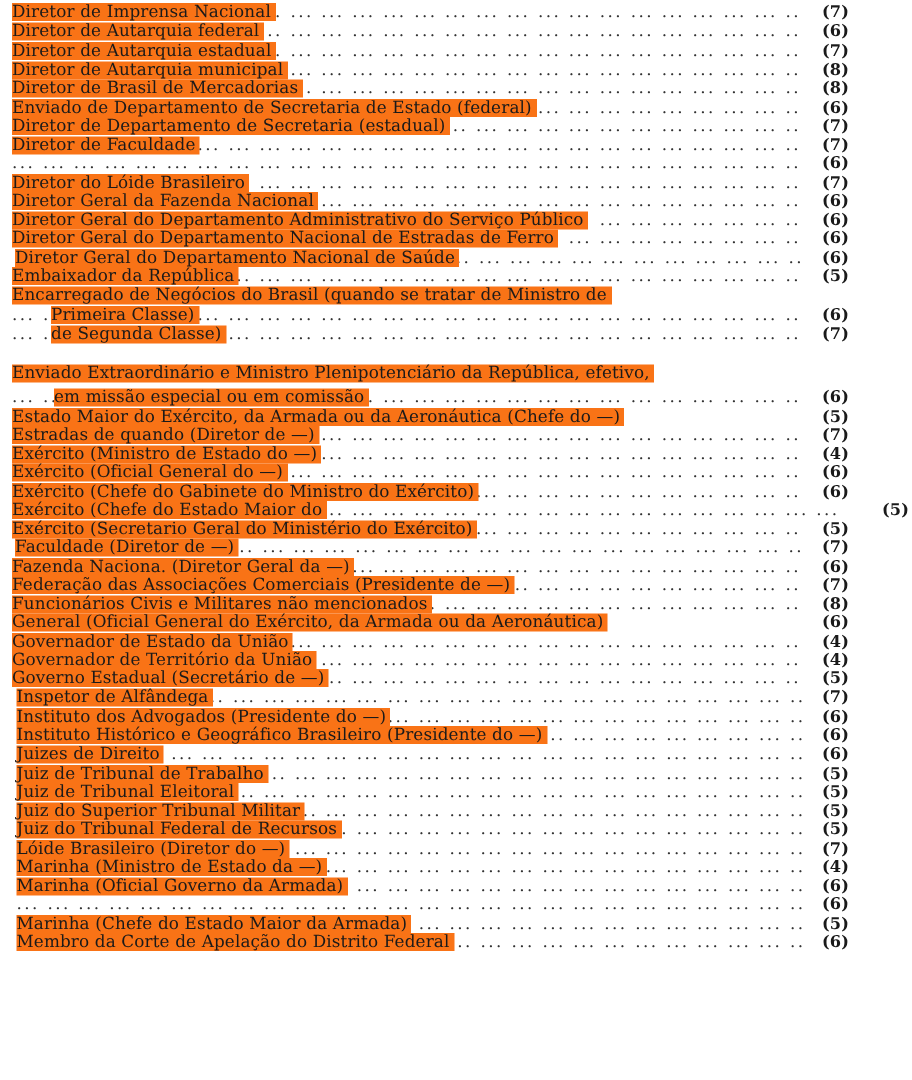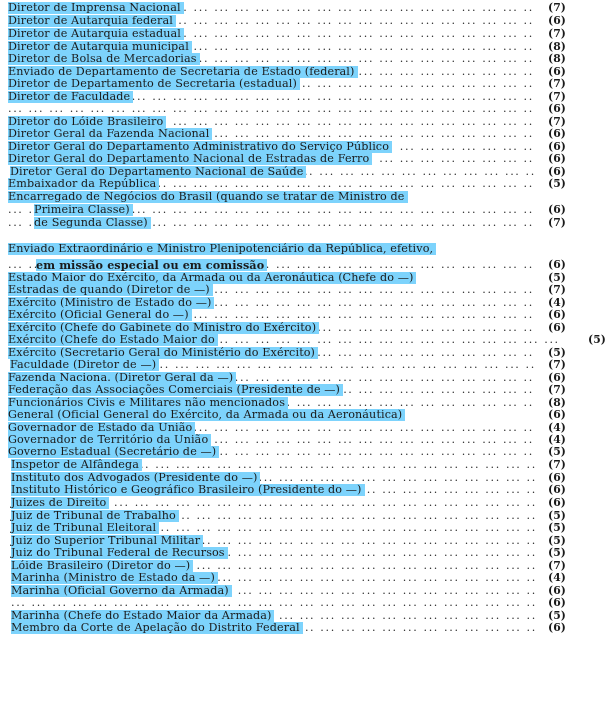--- a/index.html
+++ b/index.html
@@ -2,23 +2,23 @@
 <html><head>
 <meta charset="utf-8">
 <style>
   html, body { margin: 0; padding: 0; background: #ffffff; }
   body { width: 608px; height: 720px; overflow: hidden; position: relative;
          font-family: "DejaVu Serif", "Liberation Serif", serif; color: #1a1a1a; }
   .page { position: absolute; left: 0; top: 0; width: 608px; height: 720px; }
   .entry { position: absolute; left: 8px; width: 600px; font-size: 11.2px; line-height: 12px;
            white-space: nowrap; letter-spacing: 0.1px; }
   .line { position: relative; height: 12.6px; }
-  .text { position: absolute; left: 0; top: 0; background: #7dd3fc; padding-right: 3px; z-index: 2; }
+  .text { position: absolute; left: 0; top: 0; background: #f97316; padding-right: 3px; z-index: 2; }
   .indent .text { left: 26px; }
-  .indent-wide .text { left: 28px; font-weight: bold; }
+  .indent-wide .text { left: 28px; }
   .leader { position: absolute; left: 0; right: 76px; top: 0; overflow: hidden; color: #333;
             letter-spacing: 1.6px; z-index: 1; }
   .leader::before { content: "... ... ... ... ... ... ... ... ... ... ... ... ... ... ... ... ... ... ... ... ... ... ... ... ... ... ... ... ... ... ... ... ... ... ... ... ... ... ... ... ... ... ... ..."; }
   .num { position: absolute; left: 540px; top: 0; font-weight: bold; font-size: 10.8px; }
   .num.offset { left: 580px; }
 </style>
 </head>
 <body>
 
 <div class="page">
@@ -46,21 +46,21 @@
     </div>
   <div class="entry" style="top:40.5px">
       <div class="line">
         <span class="text">Diretor de Autarquia municipal</span>
         <span class="leader"></span>
         <span class="num">(8)</span>
       </div>
     </div>
   <div class="entry" style="top:53px">
       <div class="line">
-        <span class="text">Diretor de Bolsa de Mercadorias</span>
+        <span class="text">Diretor de Brasil de Mercadorias</span>
         <span class="leader"></span>
         <span class="num">(8)</span>
       </div>
     </div>
   <div class="entry" style="top:65.5px">
       <div class="line">
         <span class="text">Enviado de Departamento de Secretaria de Estado (federal)</span>
         <span class="leader"></span>
         <span class="num">(6)</span>
       </div>

